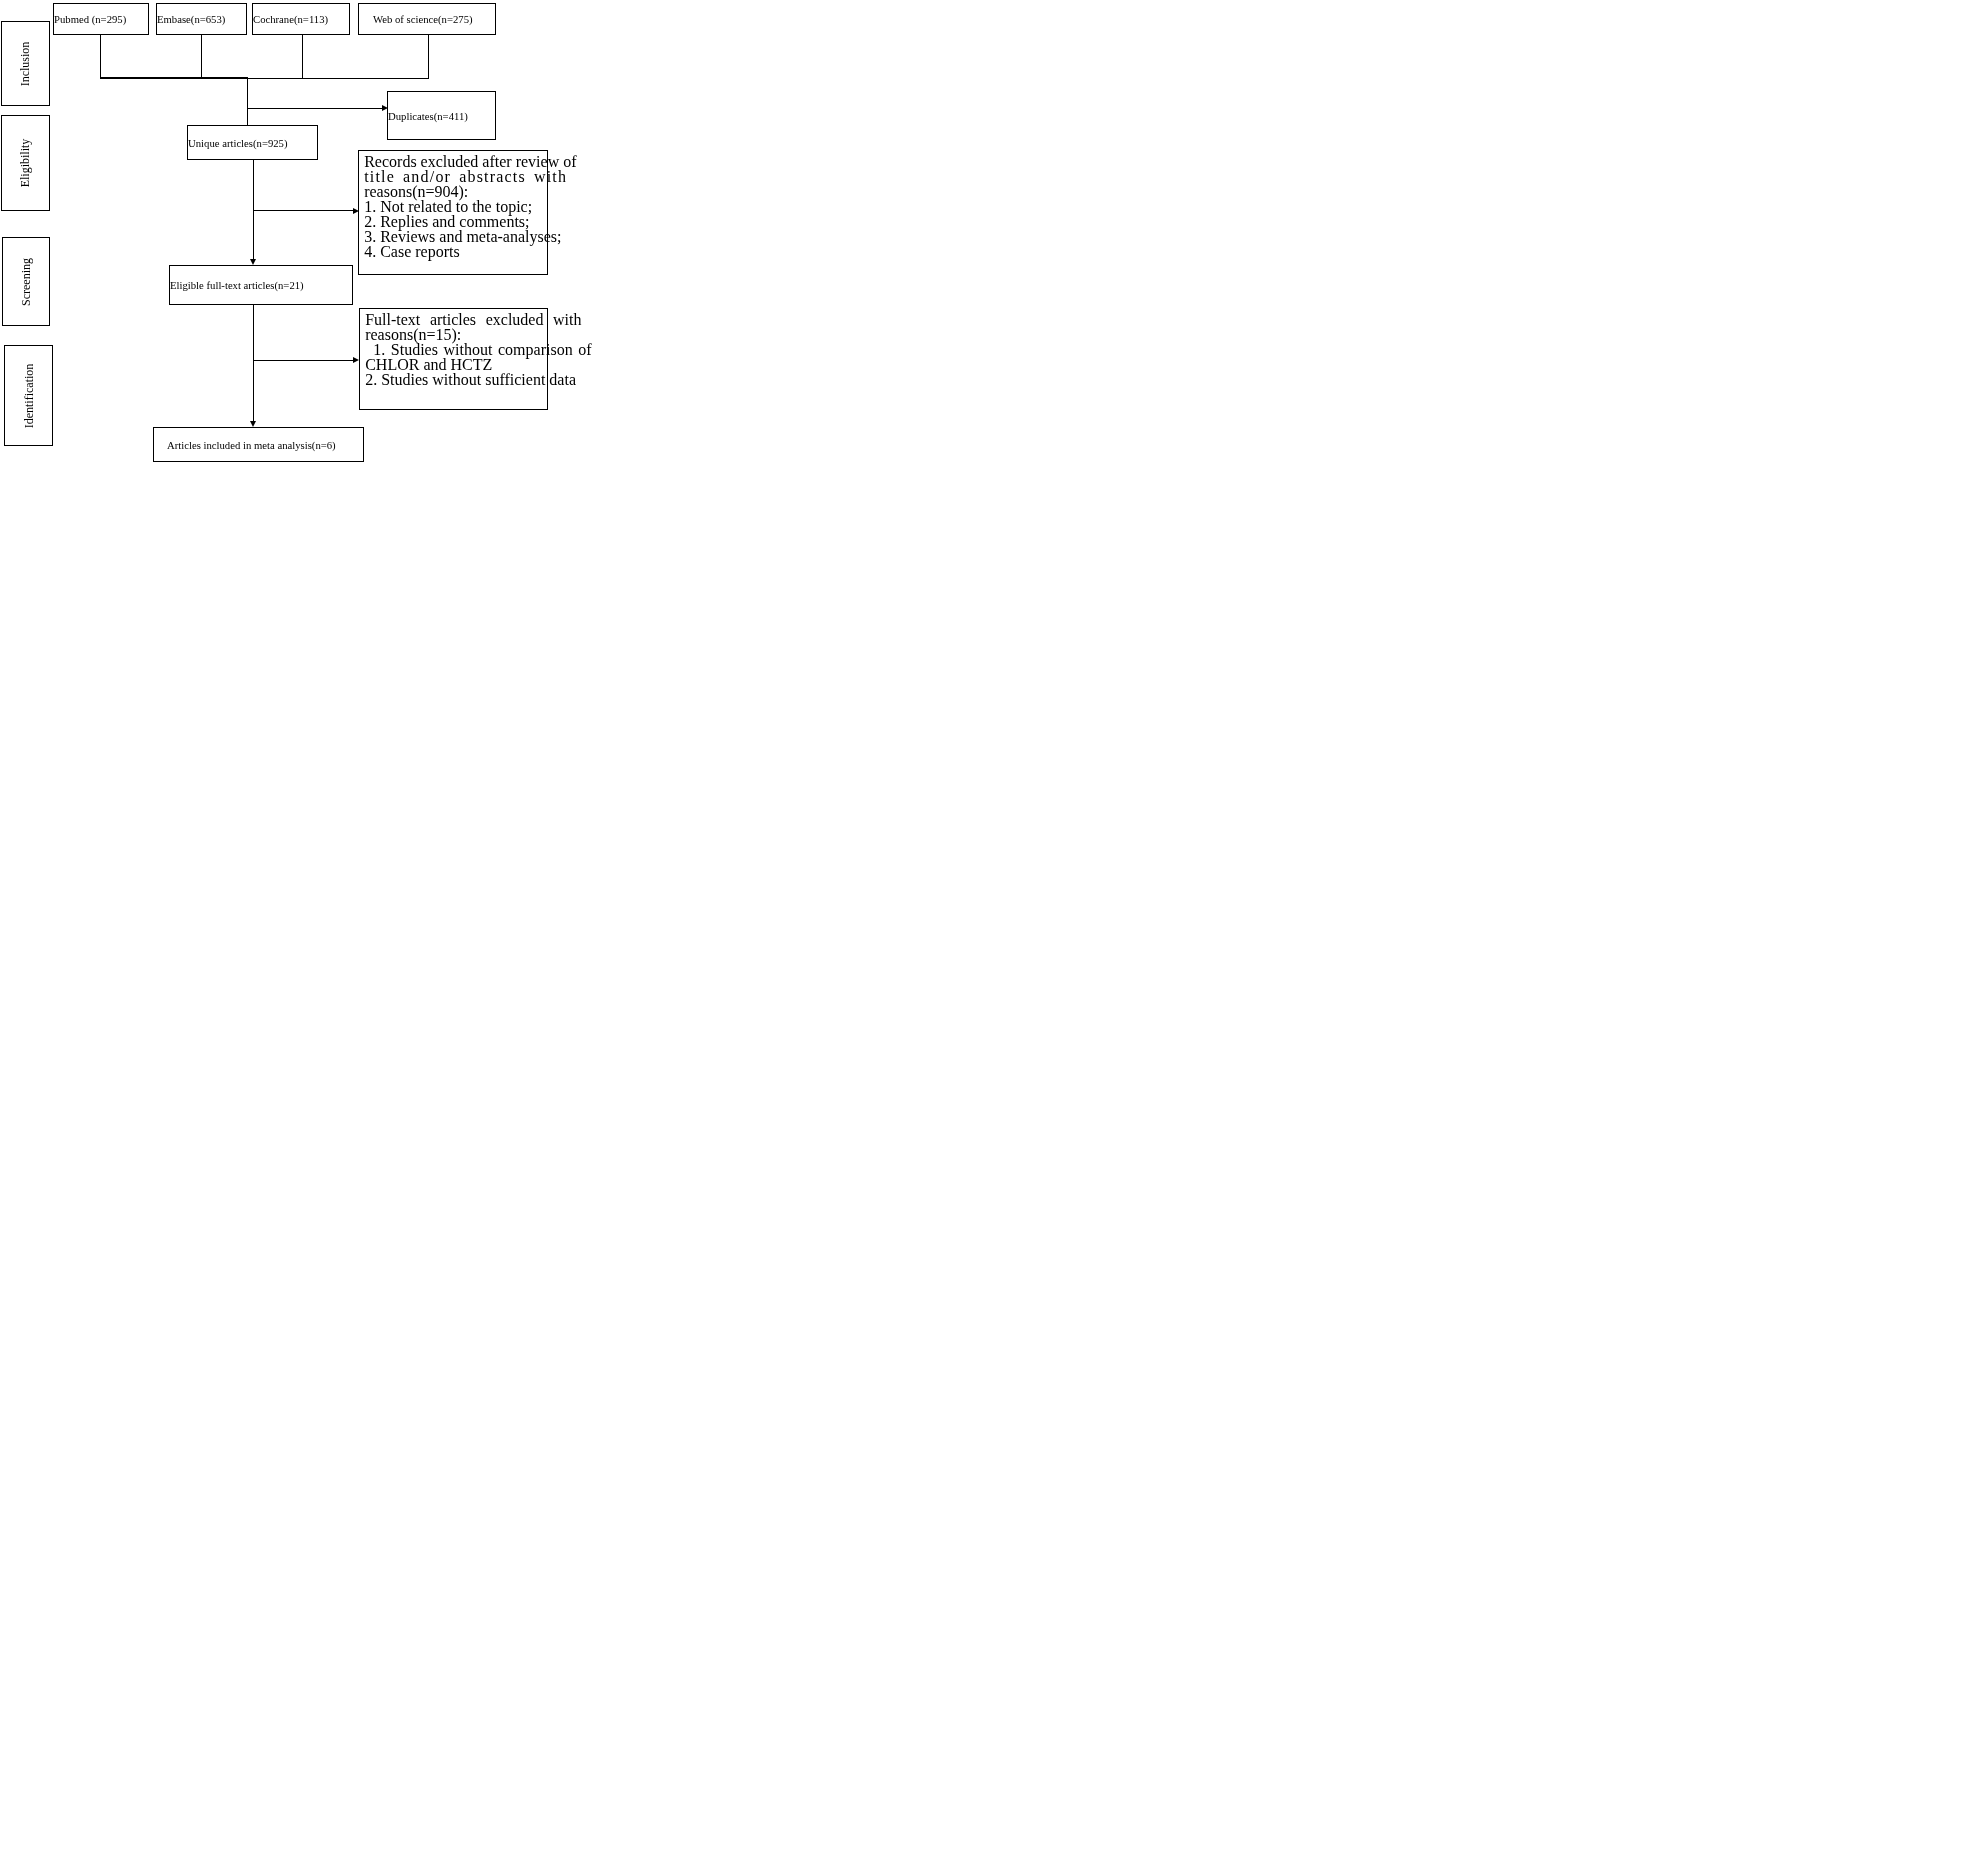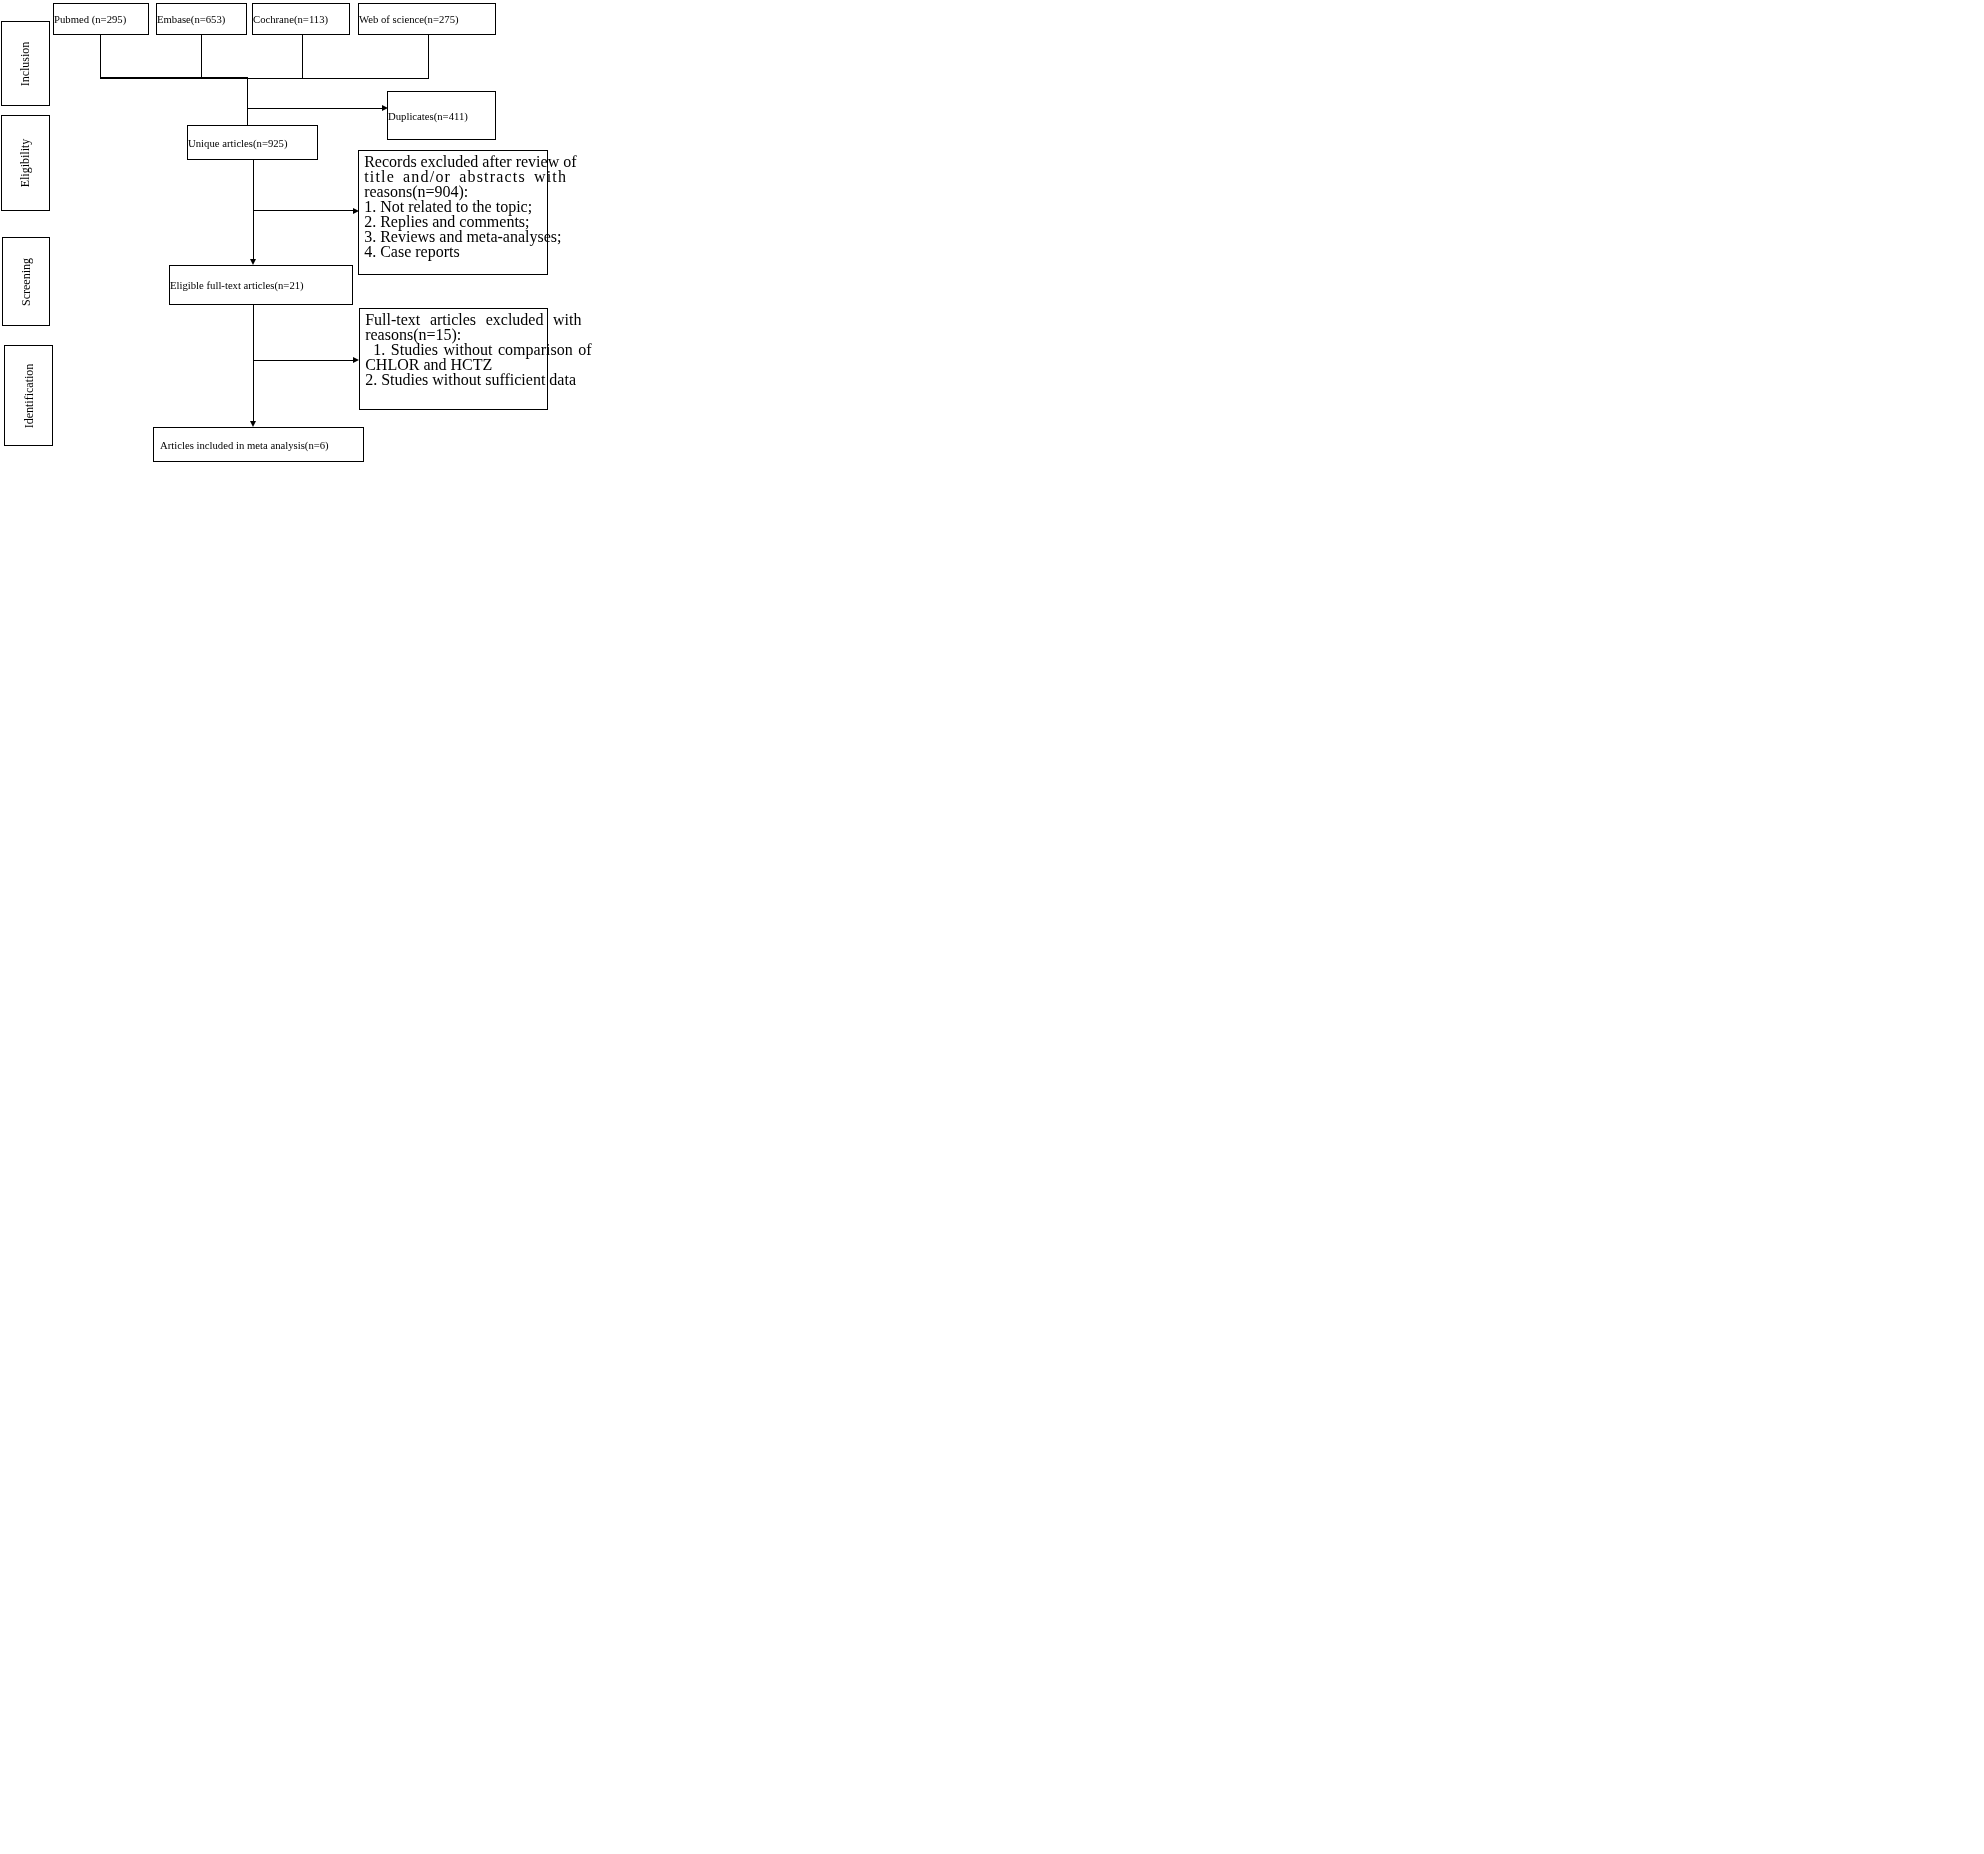--- a/index.html
+++ b/index.html
@@ -84,34 +84,34 @@
 
   <div class="fbox" style="left:53px; top:2.8px; width:96px; height:32px;">
     <span>Pubmed (n=295)</span>
   </div>
   <div class="fbox" style="left:156px; top:2.8px; width:91px; height:32px;">
     <span>Embase(n=653)</span>
   </div>
   <div class="fbox" style="left:252px; top:2.8px; width:98px; height:32px;">
     <span>Cochrane(n=113)</span>
   </div>
-  <div class="fbox" style="left:358px; top:2.8px; width:138px; height:32px;">
+  <div class="fbox" style="left:358px; top:2.8px; width:138px; height:32px;padding-left:14px;">
     <span>Web of science(n=275)</span>
   </div>
 
   <div class="fbox" style="left:387px; top:91px; width:109px; height:49px;">
     <span>Duplicates(n=411)</span>
   </div>
   <div class="fbox" style="left:187px; top:125px; width:131px; height:35px;">
     <span>Unique articles(n=925)</span>
   </div>
   <div class="fbox" style="left:169px; top:265px; width:184px; height:40px;">
     <span>Eligible full-text articles(n=21)</span>
   </div>
-  <div class="fbox" style="left:153px; top:427px; width:211px; height:35px; padding:0 6px;">
+  <div class="fbox" style="left:153px; top:427px; width:211px; height:35px; padding:0 13px;">
     <span>Articles included in meta analysis(n=6)</span>
   </div>
 
   <div class="rbox" style="left:358px; top:150px; width:190px; height:125px;">
     <div class="tl">Records excluded after review of</div>
     <div class="tl stretch-a">title and/or abstracts with</div>
     <div class="tl">reasons(n=904):</div>
     <div class="tl">1. Not related to the topic;</div>
     <div class="tl">2. Replies and comments;</div>
     <div class="tl">3. Reviews and meta-analyses;</div>

